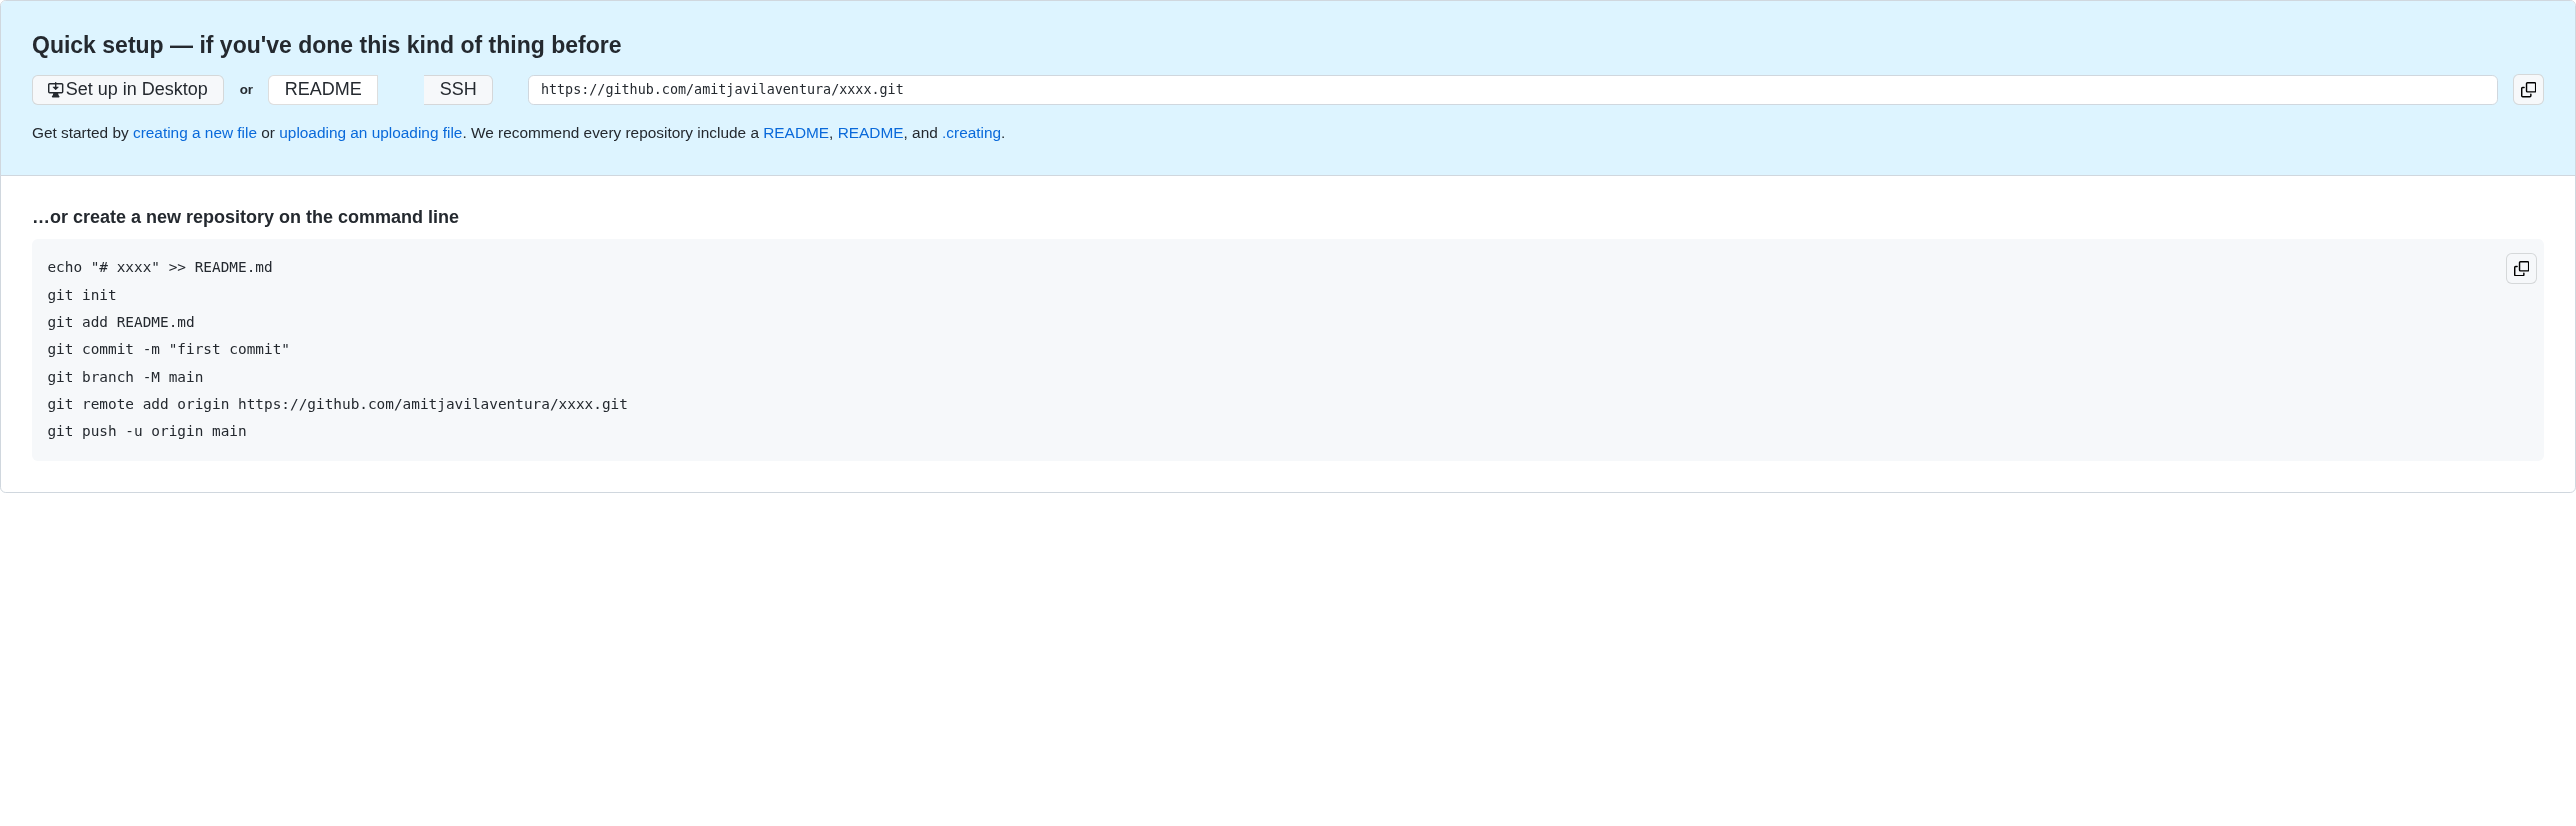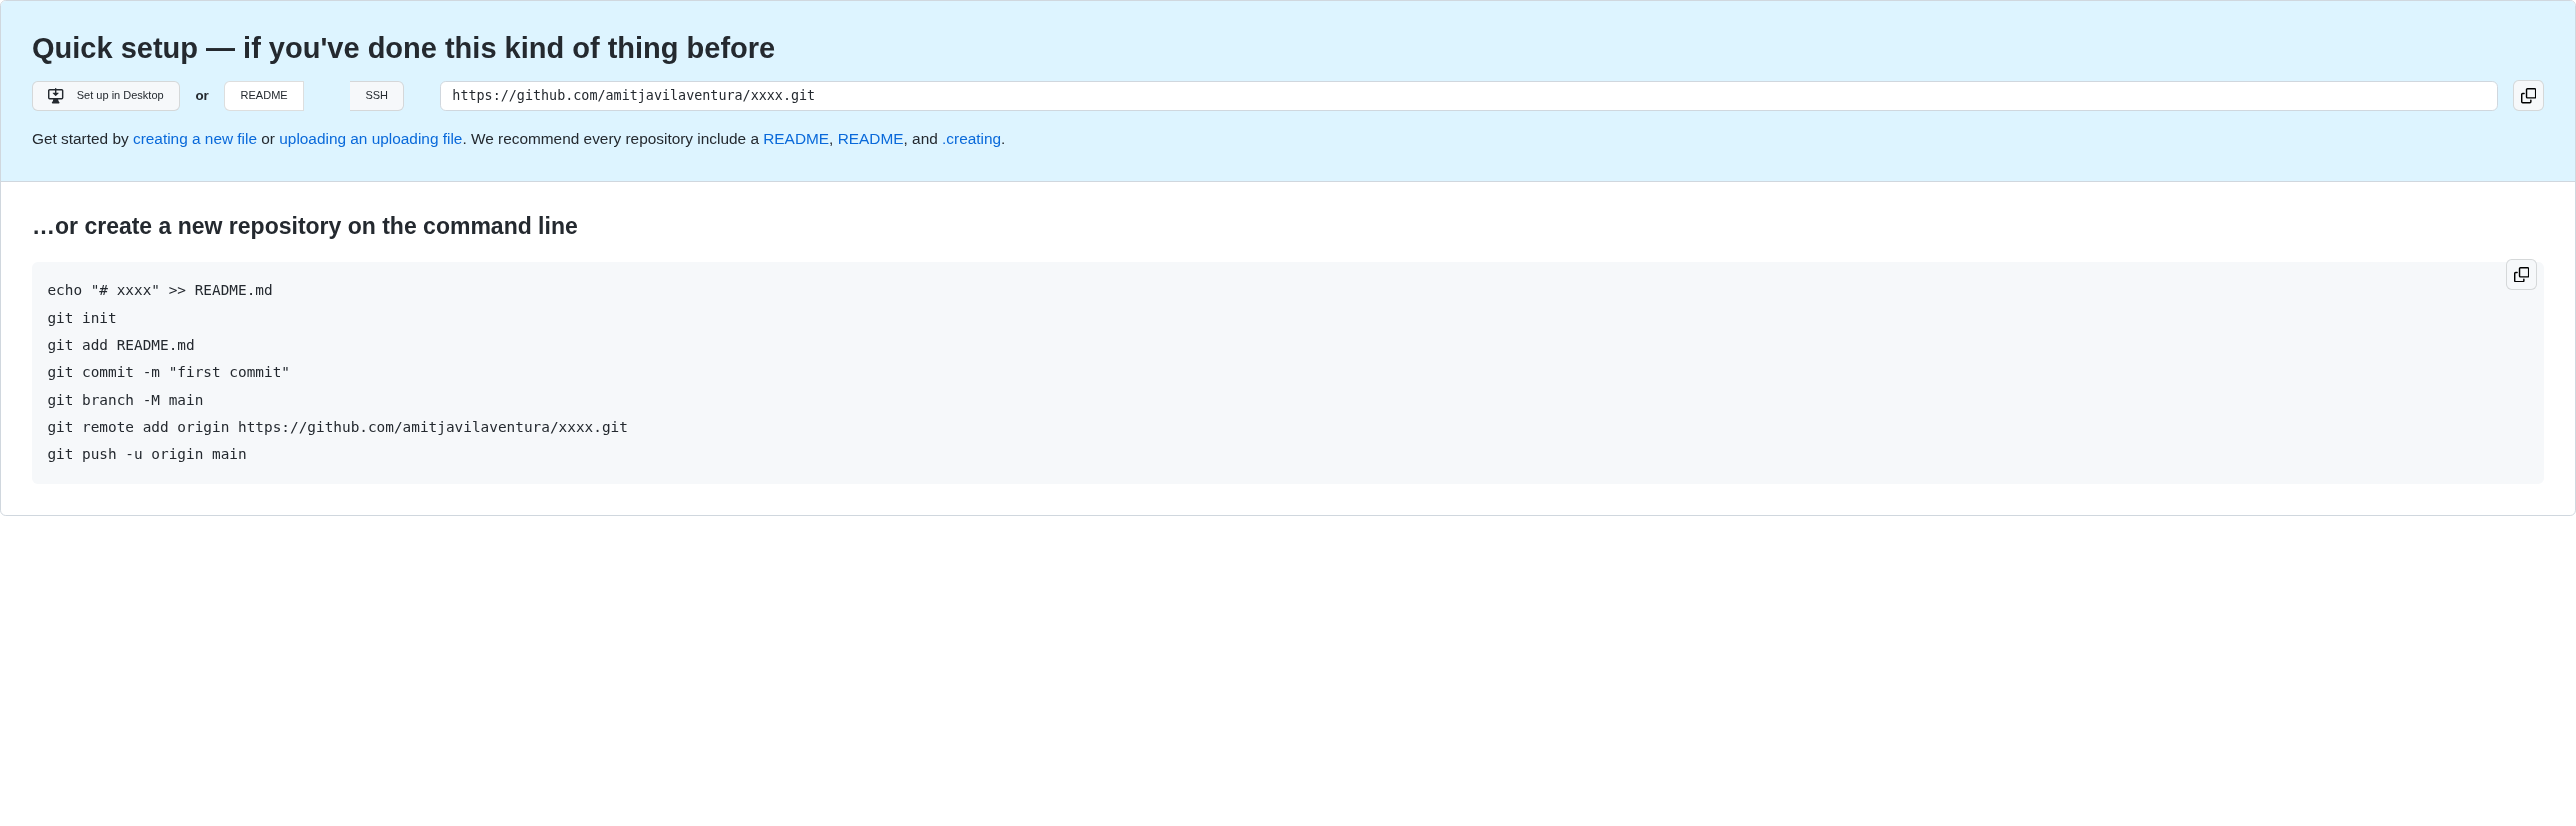--- a/index.html
+++ b/index.html
@@ -1,33 +1,33 @@
 <!DOCTYPE html>
 <html><head>
   <meta charset="utf-8">
   <style>
     * { margin: 0; padding: 0; box-sizing: border-box; }
     body { font-family: -apple-system, BlinkMacSystemFont, "Segoe UI", Helvetica, Arial, sans-serif; font-size: 13.4px; color: #24292f; background: #fff; }
     .container { border: 1px solid #d0d7de; border-radius: 5.8px; overflow: hidden; }
     .quick-setup { background: #ddf4ff; padding: 31px; border-bottom: 1px solid #d0d7de; }
-    .quick-setup h2 { font-size: 29px; font-weight: 600; margin-bottom: 15.4px; }
+    .quick-setup h2 { font-size: 23px; font-weight: 600; margin-bottom: 15.4px; }
     .setup-row { display: flex; align-items: center; gap: 15.4px; margin-bottom: 15.4px; }
-    .btn { display: inline-flex; align-items: center; gap: 13px; padding: 4.8px 15.4px; font-size: 11px; font-weight: 500; line-height: 19px; background: #f6f8fa; border: 1px solid rgba(27,31,36,0.15); border-radius: 5.8px; cursor: pointer; color: #24292f; white-space: nowrap; }
+    .btn { display: inline-flex; align-items: center; gap: 2px; padding: 4.8px 15.4px; font-size: 18px; font-weight: 500; line-height: 19px; background: #f6f8fa; border: 1px solid rgba(27,31,36,0.15); border-radius: 5.8px; cursor: pointer; color: #24292f; white-space: nowrap; }
     .or-text { font-size: 13.4px; font-weight: 600; }
     .btn-group { display: inline-flex; }
     .btn-group .btn { border-radius: 0; }
     .btn-group .btn:first-child { border-radius: 5.8px 0 0 5.8px; }
     .btn-group .btn:last-child { border-radius: 0 5.8px 5.8px 0; border-left: 0; margin-left: 46px; }
     .btn-group .btn.selected { background: #fff; }
     .url-input { flex: 1; padding: 4.8px 11.5px; font-family: ui-monospace, SFMono-Regular, "SF Mono", Menlo, Consolas, monospace; font-size: 13.4px; line-height: 19px; background: #fff; border: 1px solid #d0d7de; border-radius: 5.8px; color: #24292f; margin-left: 20px; }
     .copy-btn { display: inline-flex; align-items: center; justify-content: center; width: 31px; height: 31px; background: #f6f8fa; border: 1px solid rgba(27,31,36,0.15); border-radius: 5.8px; cursor: pointer; }
     .help-text { font-size: 15.4px; line-height: 1.5; }
     .link { color: #0969da; text-decoration: none; cursor: pointer; margin-top: 16px; }
     .command-section { padding: 31px; position: relative; }
-    .command-section h2 { font-size: 23px; font-weight: 600; margin-bottom: 22px; }
+    .command-section h2 { font-size: 18px; font-weight: 600; margin-bottom: 11px; }
     .code-block { background: #f6f8fa; border-radius: 5.8px; padding: 15.4px; font-family: ui-monospace, SFMono-Regular, "SF Mono", Menlo, Consolas, monospace; font-size: 14.4px; line-height: 1.9; white-space: pre; overflow-x: auto; }
     .copy-btn-float { position: absolute; top: 77px; right: 38px; }
     svg { display: block; }
   </style>
 </head>
 <body>
 
 <div class="container">
   <div class="quick-setup">
     <h2>Quick setup — if you've done this kind of thing before</h2>

